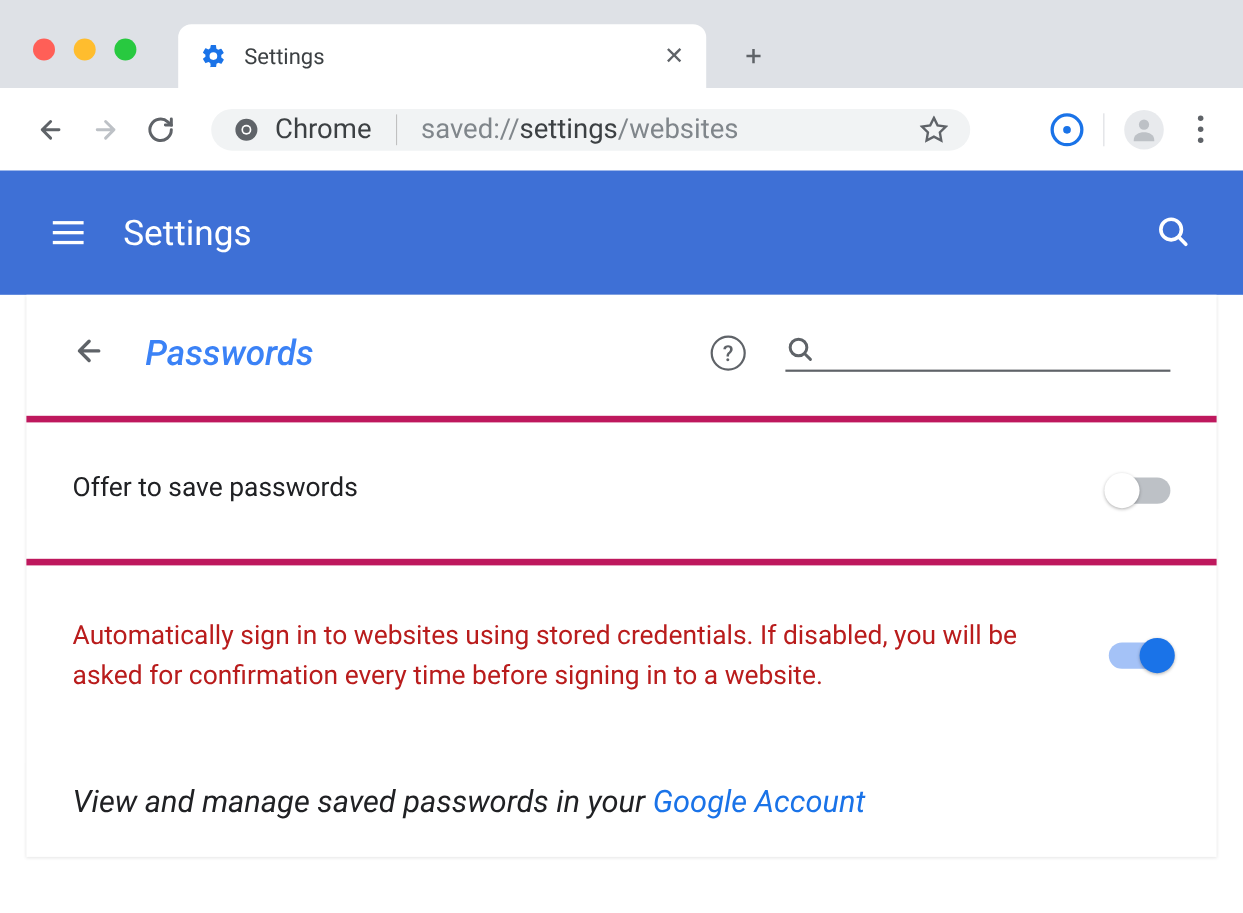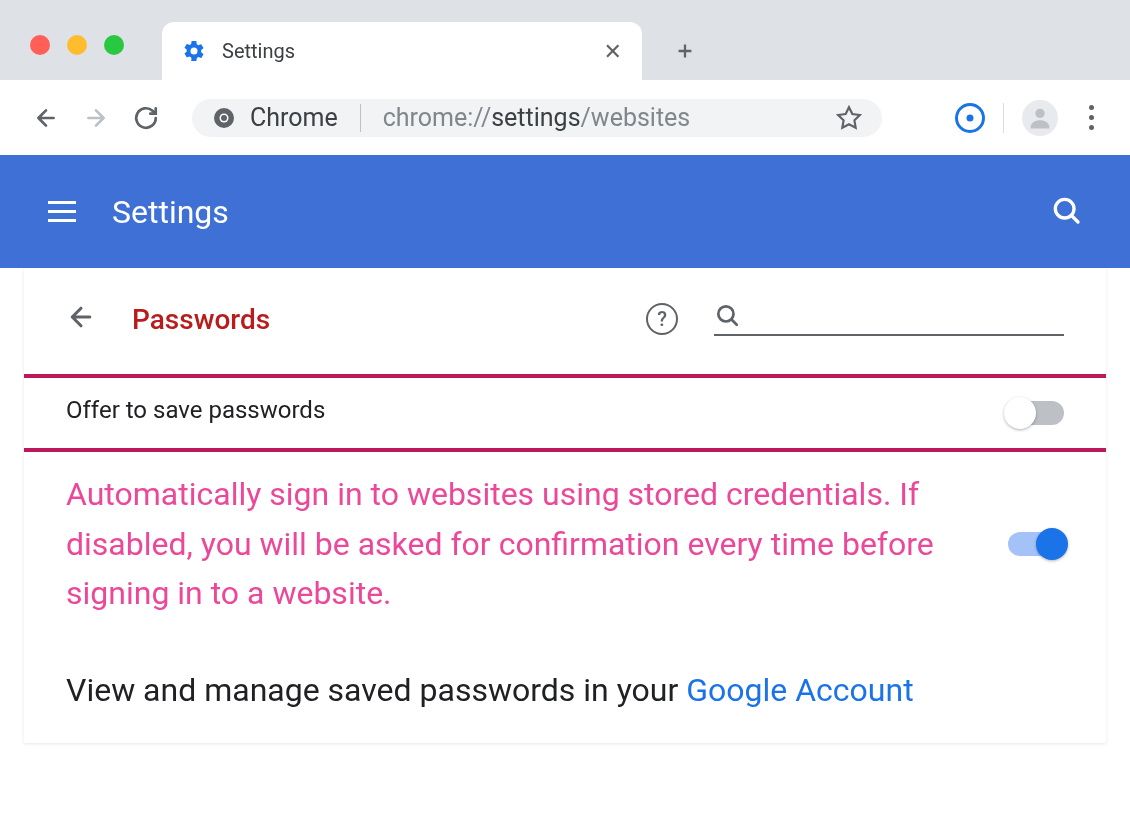--- a/index.html
+++ b/index.html
@@ -227,23 +227,24 @@
       align-items: center;
       padding: 0 42px 38px 42px;
     }
     .back-arrow {
       color: #5f6368;
       margin-right: 36px;
       cursor: pointer;
     }
     .back-arrow svg { width: 30px; height: 30px; }
     .sub-title {
-      font-size: 28px;
-      color: #b91c1c;
+      font-size: 32px;
+      color: #3b82f6;
       font-weight: 500;
+      font-style: italic;
     }
     .sub-right {
       margin-left: auto;
       display: flex;
       align-items: center;
       gap: 36px;
     }
     .help-icon {
       width: 32px;
       height: 32px;
@@ -274,36 +275,36 @@
       font-size: 24px;
       color: #3c4043;
       width: 100%;
       background: transparent;
     }
     .search-field input::placeholder { color: #80868b; }
     
     .row {
       display: flex;
       align-items: center;
-      padding: 18px 42px;
-      border-top: 4px solid #be185d;
+      padding: 45px 42px;
+      border-top: 6px solid #be185d;
     }
     .row:first-of-type { border-top: none; padding-top: 72px; }
     .row-text {
       flex: 1;
       padding-right: 40px;
     }
     .row-title {
       font-size: 24px;
       color: #202124;
       margin-bottom: 6px;
     }
     .row-desc {
-      font-size: 32px;
-      color: #ec4899;
+      font-size: 24px;
+      color: #b91c1c;
       line-height: 1.55;
     }
     
     .toggle {
       width: 56px;
       height: 24px;
       border-radius: 12px;
       position: relative;
       cursor: pointer;
       flex-shrink: 0;
@@ -316,22 +317,23 @@
       border-radius: 50%;
       box-shadow: 0 1px 3px rgba(0,0,0,0.3);
     }
     .toggle.off { background: #bdc1c6; }
     .toggle.off .knob { left: -4px; background: #fff; }
     .toggle.on { background: #a4c2f7; }
     .toggle.on .knob { right: -4px; background: #1a73e8; }
     
     .link-row {
       padding: 34px 42px;
-      font-size: 32px;
+      font-size: 28px;
       color: #202124;
+      font-style: italic;
     }
     .link-row a {
       color: #1a73e8;
       text-decoration: none;
     }
   </style>
 </head>
 <body>
 
 <div class="titlebar">
@@ -376,21 +378,21 @@
   <div class="omnibox">
     <span class="chrome-icon">
       <svg viewBox="0 0 24 24">
           <circle cx="12" cy="12" r="10" fill="#5f6368"></circle>
           <circle cx="12" cy="12" r="4.5" fill="#fff"></circle>
           <circle cx="12" cy="12" r="3" fill="#5f6368"></circle>
         </svg>
     </span>
     <span class="omnibox-label">Chrome</span>
     <span class="omnibox-sep"></span>
-    <span class="omnibox-url"><span>chrome://</span><span class="strong">settings</span><span>/websites</span></span>
+    <span class="omnibox-url"><span>saved://</span><span class="strong">settings</span><span>/websites</span></span>
     <span class="star-icon">
       <svg viewBox="0 0 24 24" fill="none" stroke="currentColor" stroke-width="2">
           <path d="M12 2l3.09 6.26L22 9.27l-5 4.87L18.18 21 12 17.77 5.82 21 7 14.14 2 9.27l6.91-1.01L12 2z"></path>
         </svg>
     </span>
   </div>
   <div class="toolbar-right">
     <div class="ext-icon">
       <svg viewBox="0 0 24 24" width="14" height="14" fill="currentColor">
           <circle cx="12" cy="12" r="6"></circle>

